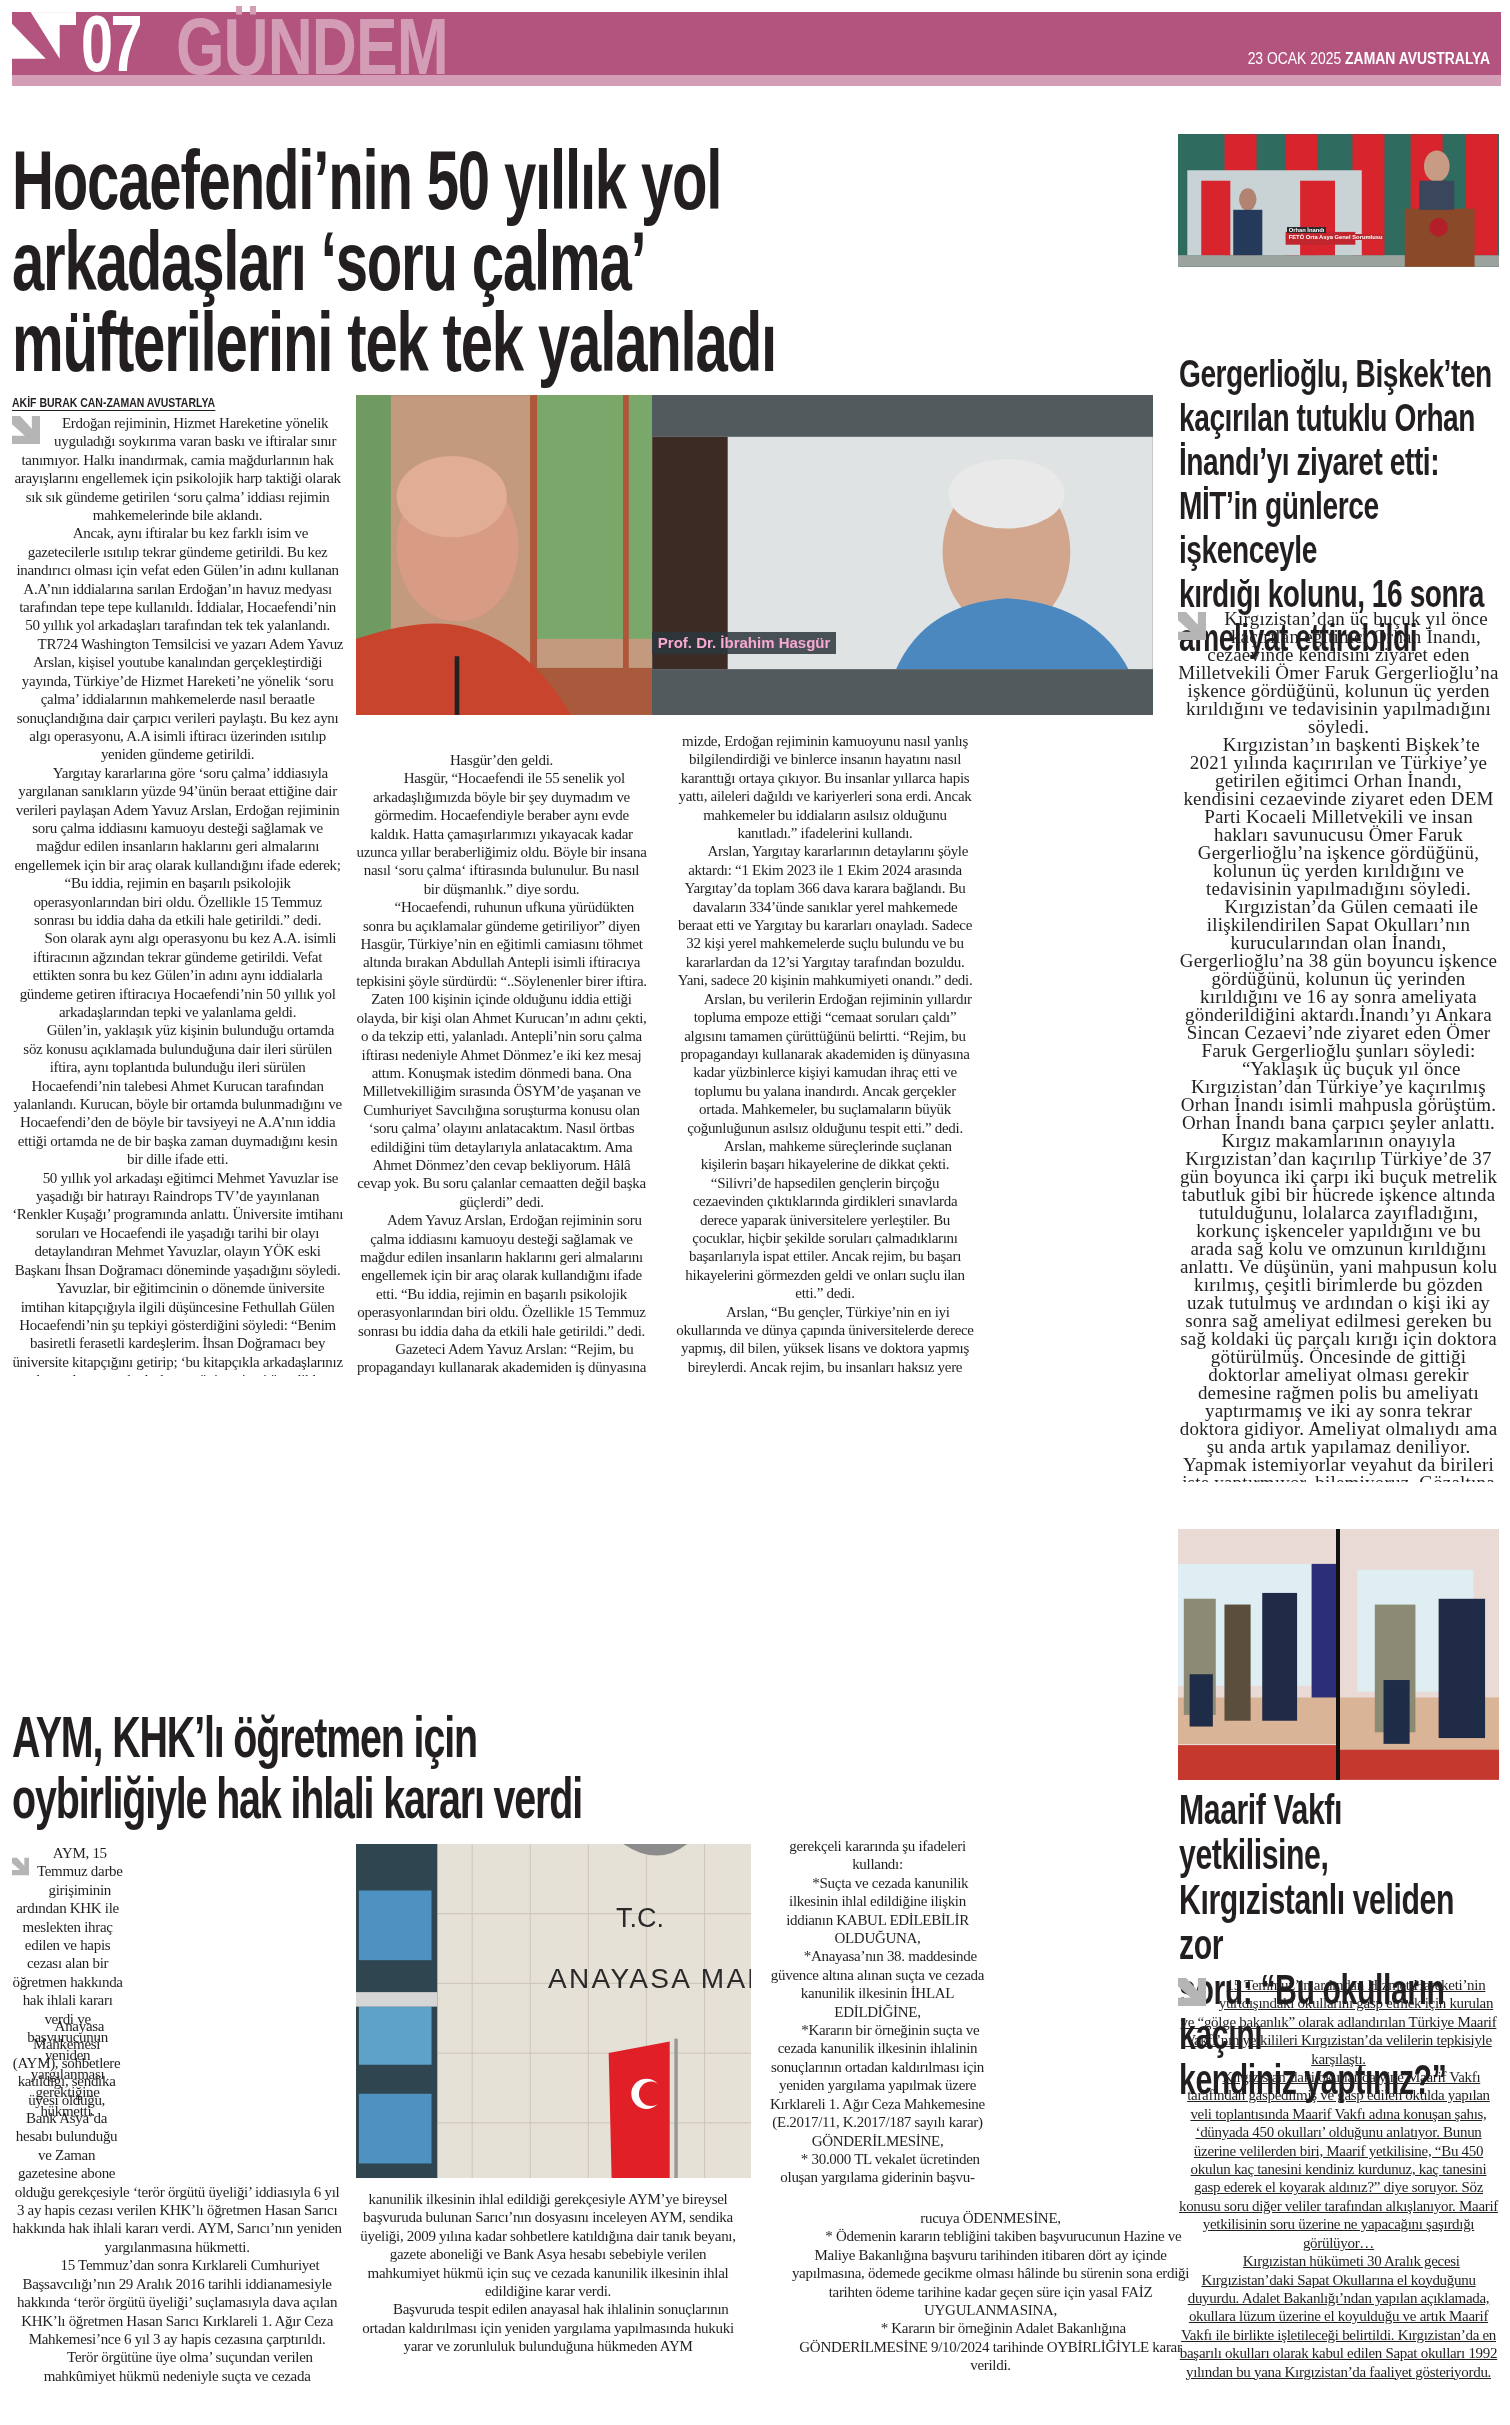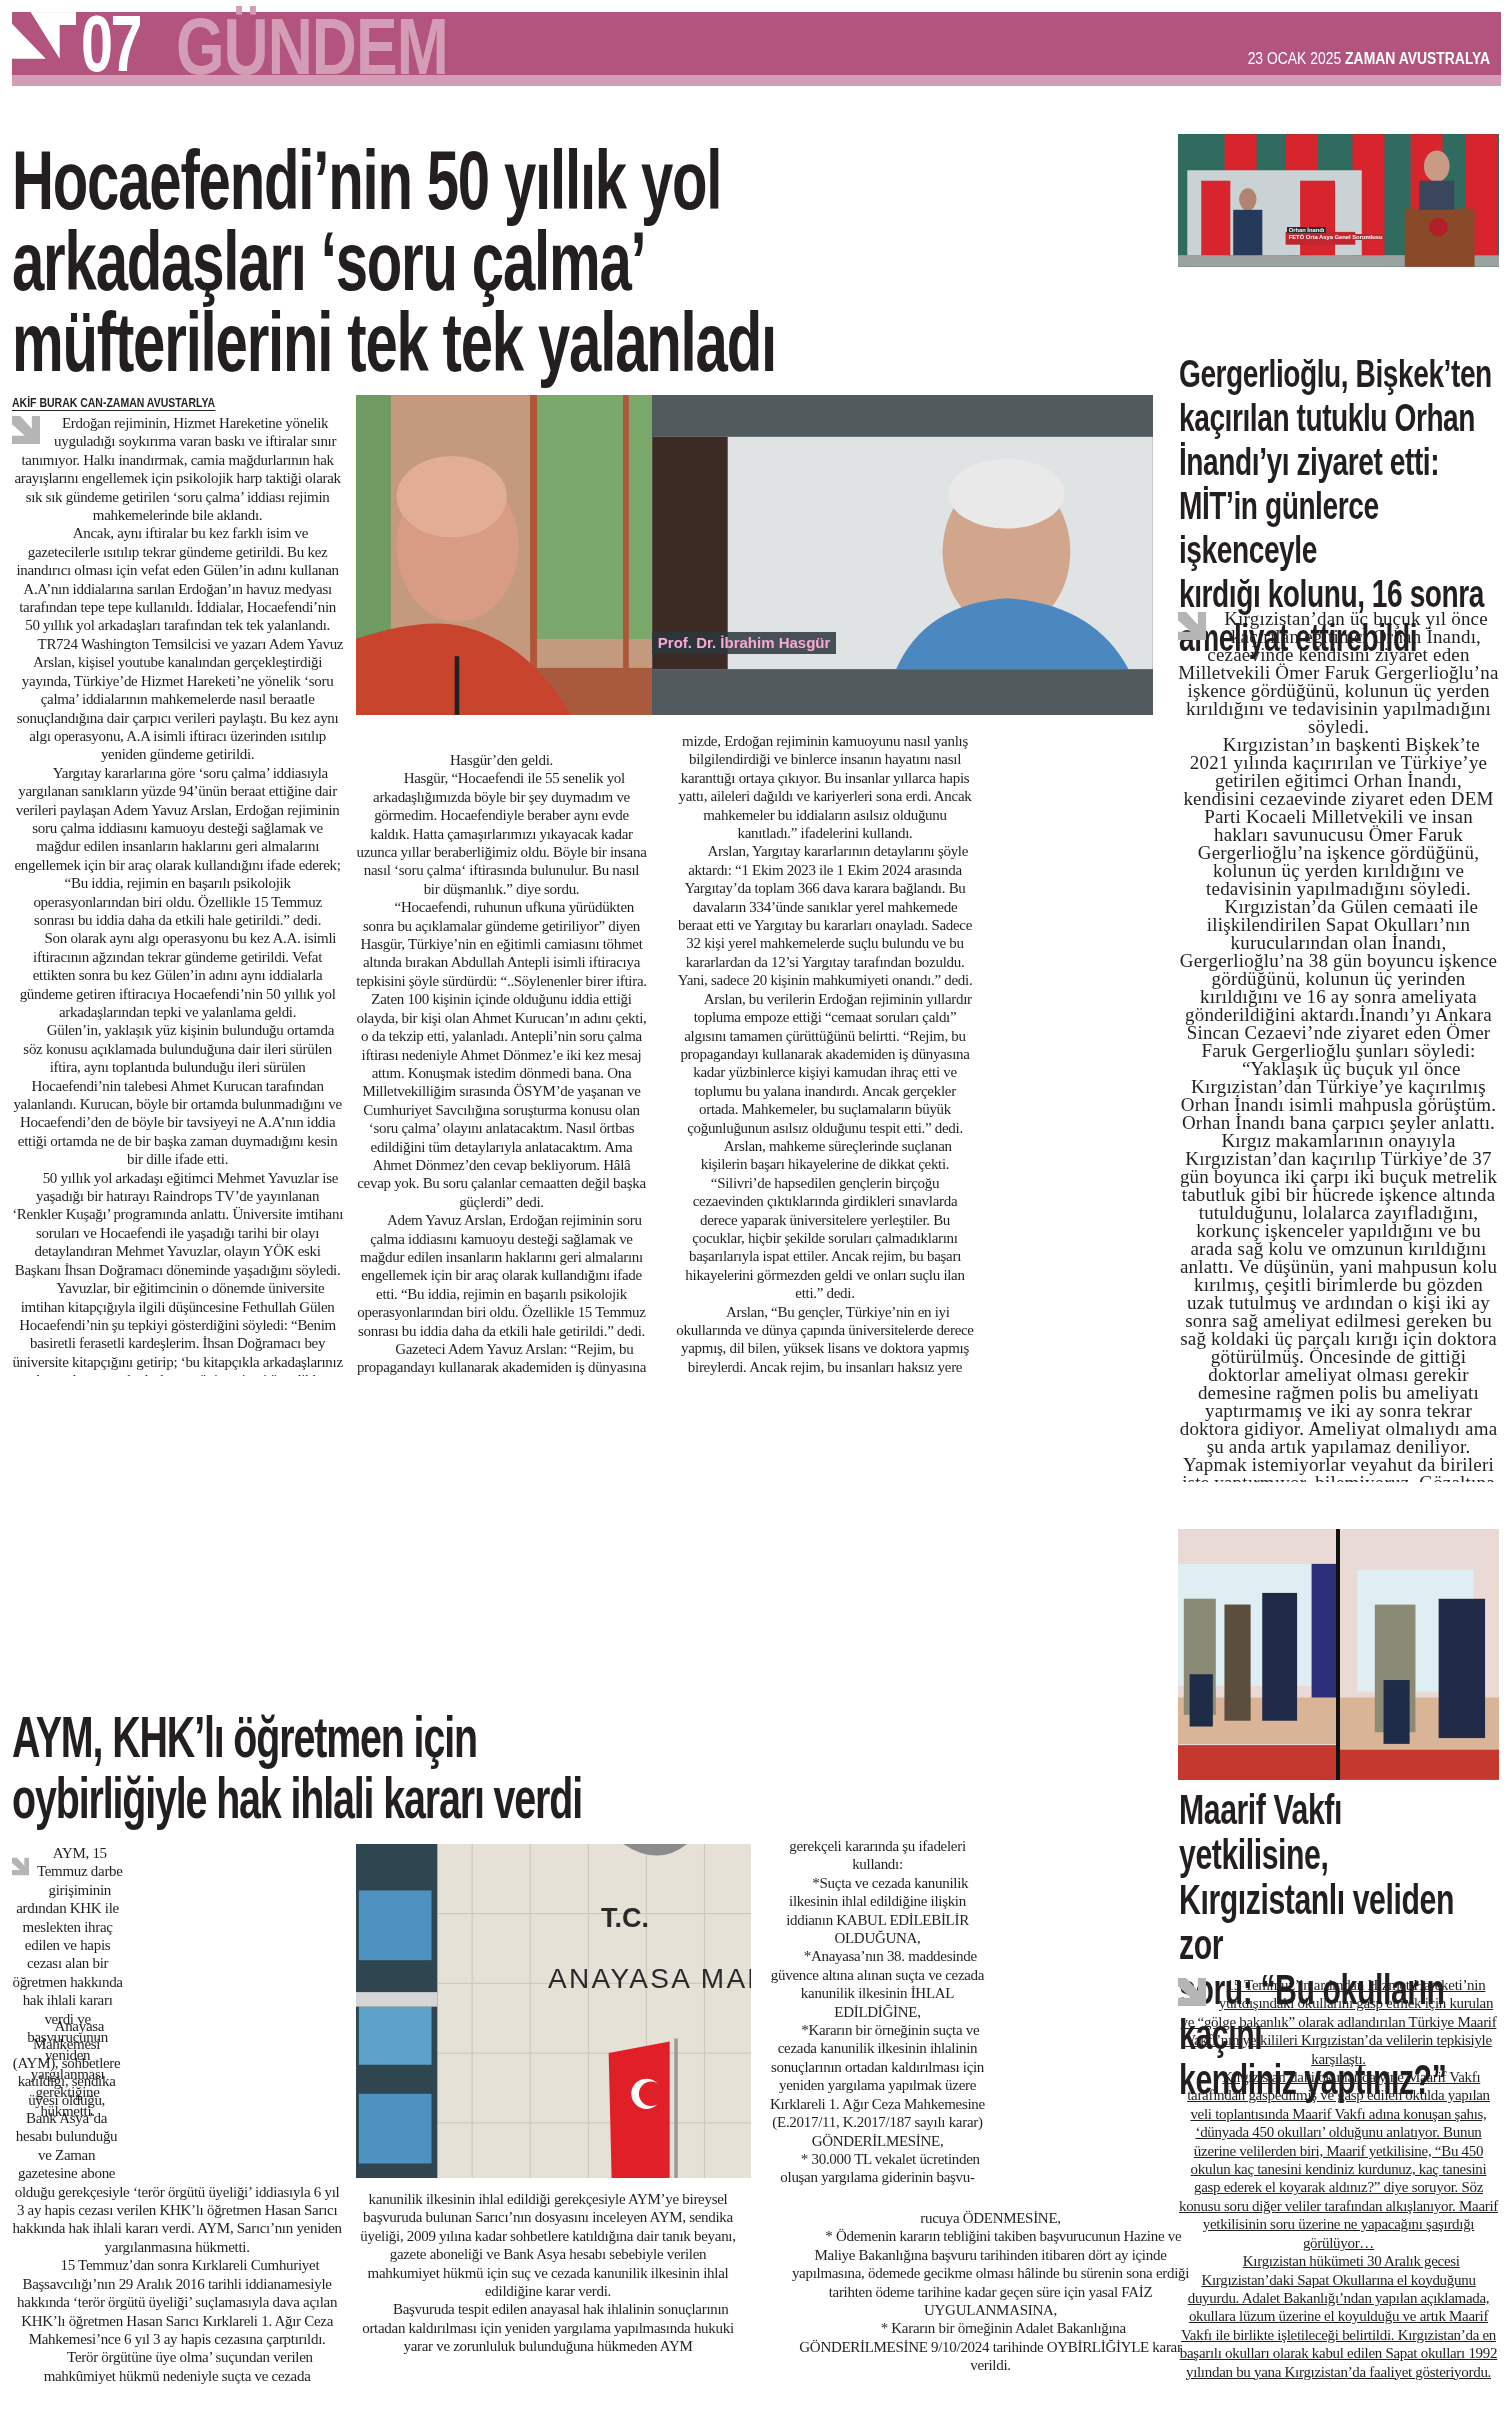--- a/index.html
+++ b/index.html
@@ -228,21 +228,21 @@
     <rect x="5" y="80" width="125" height="120" fill="#4d92c0"></rect>
     <rect x="5" y="280" width="125" height="100" fill="#5ea2c9"></rect>
     <rect x="5" y="430" width="125" height="120" fill="#4d92c0"></rect>
     <rect x="0" y="255" width="140" height="25" fill="#d6d6d6"></rect>
     <path d="M460,0 Q520,40 570,0 Z" fill="#8c8c8c"></path>
     <path d="M435,360 L540,340 L540,575 L440,575 Z" fill="#e01f26"></path>
     <circle cx="500" cy="430" r="26" fill="#ffffff"></circle>
     <circle cx="508" cy="430" r="21" fill="#e01f26"></circle>
     <rect x="548" y="335" width="6" height="240" fill="#999"></rect>
   </svg>
-  <div class="inset-tag" style="left:245px; top:59px; font-size:27px; color:#2a2a2a; font-weight:bold;">T.C.</div>
+  <div class="inset-tag" style="left:260px; top:59px; font-size:27px; color:#2a2a2a; font-weight:normal;">T.C.</div>
   <div class="inset-tag" style="left:192px; top:119px; font-size:28px; color:#2a2a2a; font-weight:normal; letter-spacing:2.3px;">ANAYASA MAHKEMESİ</div>
 </div>
 
 <div class="col col-narrow" style="left:11.6px; top:1844px; width:337px; height:575px;">
   <svg class="lead-arrow" viewBox="0 0 48 48" style="width:17.4px;height:41px;">
     <polygon points="0,0 14,0 34,22 34,0 48,0 48,48 0,48 0,34 22,34 0,14" fill="#b5b5b5"></polygon>
   </svg>
   <div style="float:right; width:0; height:0;"></div>
   <div style="width:112px;">
     <p class="first">AYM, 15 Temmuz darbe girişiminin ardından KHK ile meslekten ihraç edilen ve hapis cezası alan bir öğretmen hakkında hak ihlali kararı verdi ve başvurucunun yeniden yargılanması gerektiğine hükmetti.</p>

